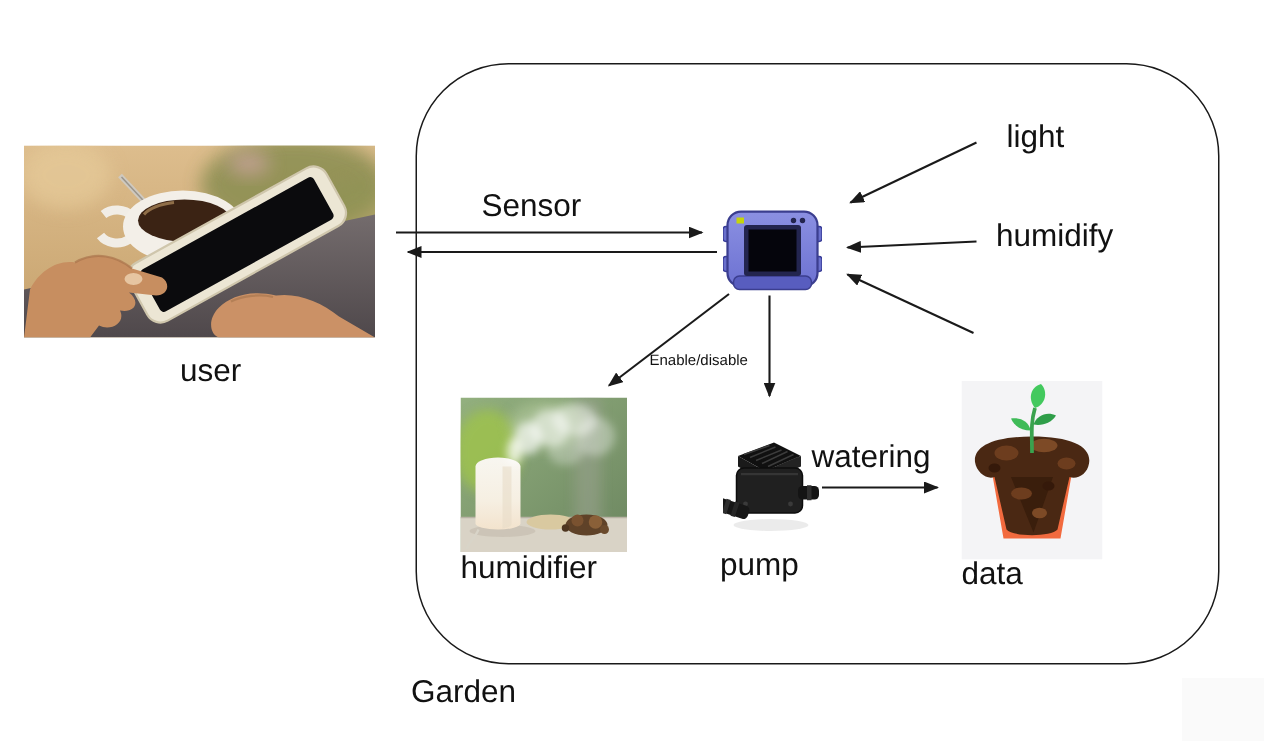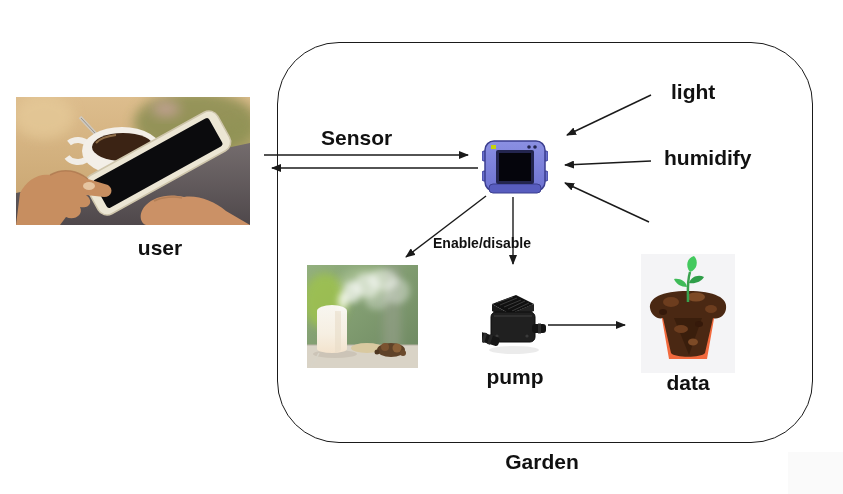--- a/index.html
+++ b/index.html
@@ -1,21 +1,21 @@
 <!DOCTYPE html>
 <html><head>
 <meta charset="utf-8">
 <style>
   html,body{margin:0;padding:0;background:#fff;}
   #stage{position:relative;width:843px;height:494px;background:#fff;overflow:hidden;
          font-family:"Liberation Sans",sans-serif;color:#111;}
   .abs{position:absolute;}
-  .label{position:absolute;font-size:21px;line-height:1.15;color:#111;white-space:nowrap;font-weight:bold;}
-  .label.small{font-size:14px;}
-  .label.center{text-align:center;}
+  .label{position:absolute;font-size:21px;line-height:1.15;color:#111;white-space:nowrap;}
+  .label.small{font-size:10px;}
+  .label.center{}
   #garden-box{position:absolute;left:277px;top:42px;width:534px;height:399px;
               border:1.6px solid #1a1a1a;border-radius:62px;background:transparent;}
   #arrow-layer{position:absolute;left:0;top:0;width:843px;height:494px;pointer-events:none;}
   #watermark{position:absolute;left:788px;top:452px;width:55px;height:42px;background:#fafafa;}
 </style>
 </head>
 <body>
 
 <div id="stage">
 
@@ -196,18 +196,20 @@
     <path d="M46,33 C40,33 35,30 33,25 C39,24 45,27 46,33 Z" fill="#3fbb58"></path>
     <path d="M48,29 C54,30 60,28 63,23 C57,20 50,23 48,29 Z" fill="#2f9e49"></path>
     <path d="M49,18 C44,12 46,4 53,2 C58,7 56,16 49,18 Z" fill="#43c95e"></path>
   </svg>
 
   <div class="label" style="left:321px;top:126px">Sensor</div>
   <div class="label center" style="left:120px;top:236px;width:80px">user</div>
   <div class="label" style="left:671px;top:80px">light</div>
   <div class="label" style="left:664px;top:146px">humidify</div>
   <div class="label small" style="left:433px;top:235px">Enable/disable</div>
+  <div class="label" style="left:541px;top:293px">watering</div>
+  <div class="label center" style="left:307px;top:367px;width:111px">humidifier</div>
   <div class="label center" style="left:480px;top:365px;width:70px">pump</div>
   <div class="label center" style="left:641px;top:371px;width:94px">data</div>
   <div class="label center" style="left:274px;top:450px;width:536px">Garden</div>
 
   <div id="watermark"></div>
 </div>
 
 </body></html>

